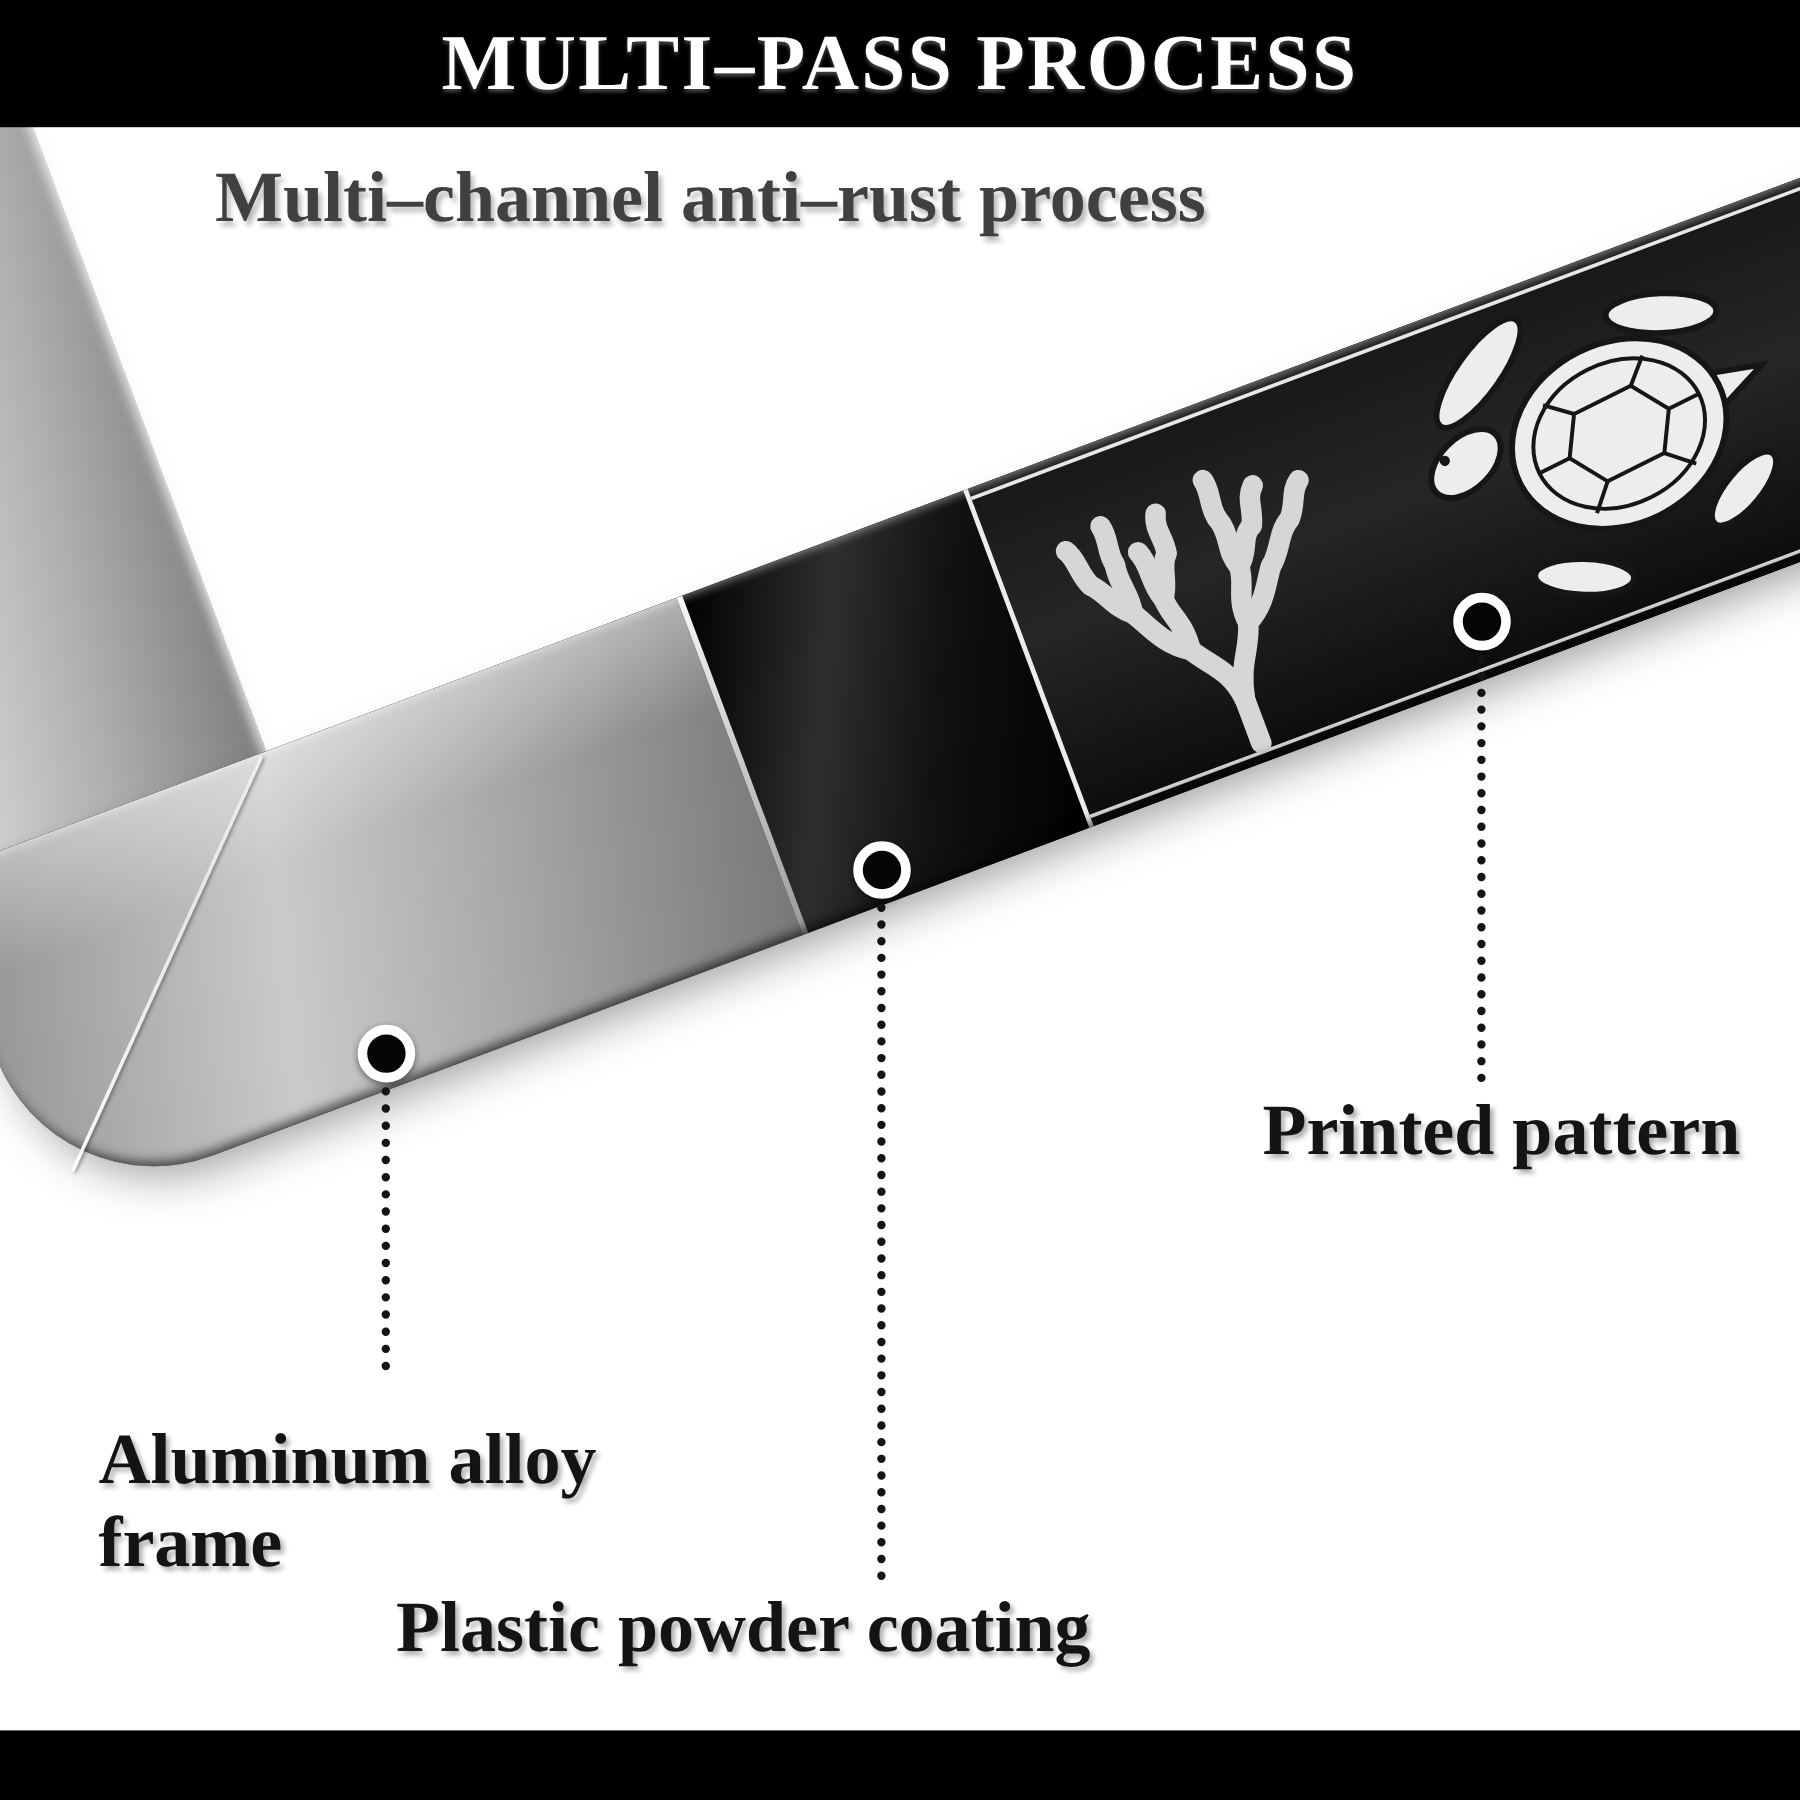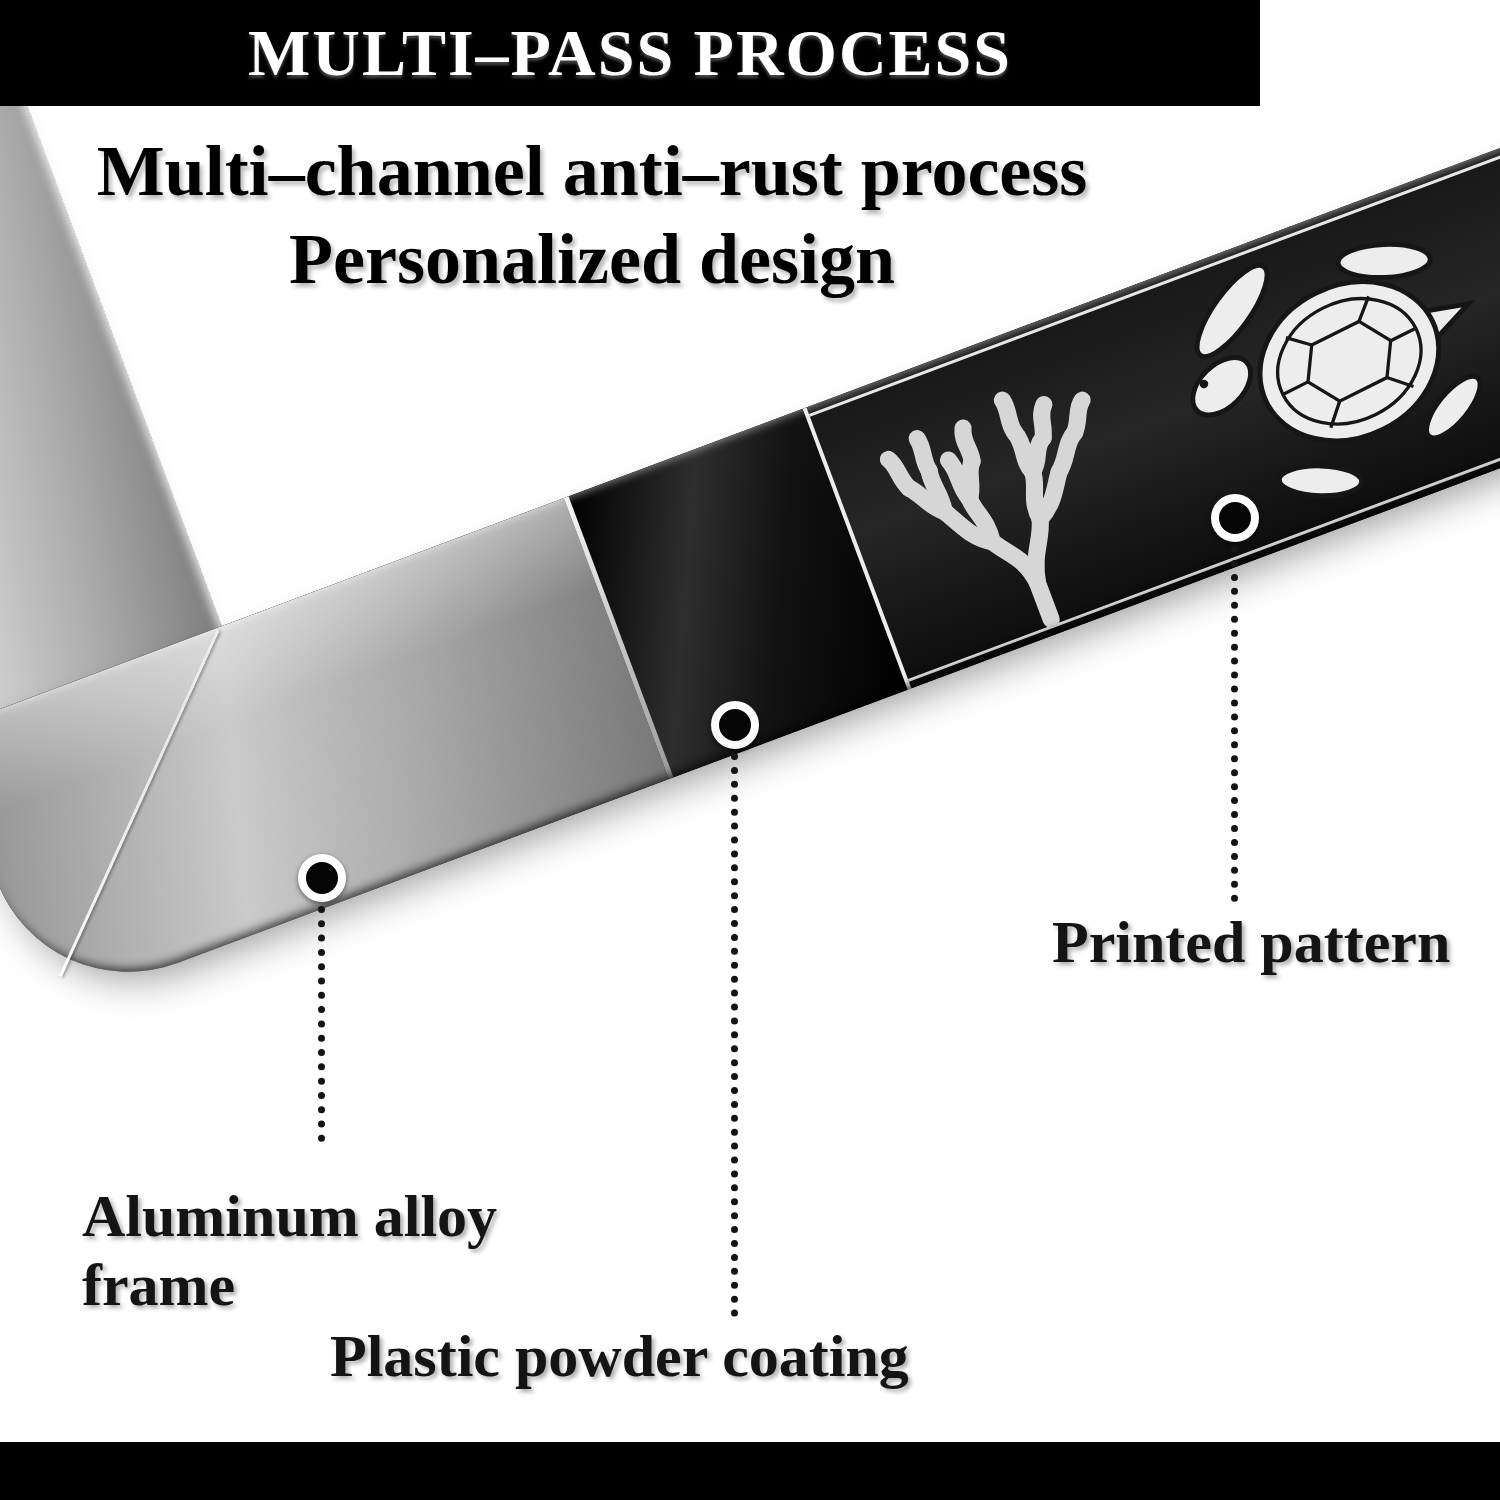--- a/index.html
+++ b/index.html
@@ -3,35 +3,35 @@
 <meta charset="utf-8">
 <style>
   html,body{margin:0;padding:0;background:#fff;}
   .page{
     position:relative;width:1500px;height:1500px;overflow:hidden;background:#ffffff;
     font-family:"Liberation Serif","DejaVu Serif",serif;
   }
 
   
   .top-bar{
-    position:absolute;left:0;top:0;width:1260px;height:106px;background:#000;
+    position:absolute;left:0;top:0;width:1500px;height:106px;background:#000;
     display:flex;align-items:center;justify-content:center;z-index:8;
   }
   .top-bar-title{
     color:#fff;font-size:66px;font-weight:bold;letter-spacing:2px;
     text-shadow:0 3px 3px rgba(130,130,130,.55);white-space:nowrap;
   }
   .bottom-bar{
     position:absolute;left:0;top:1442px;width:1500px;height:58px;background:#000;z-index:8;
   }
 
   
   .headline{
     position:absolute;left:0;top:128px;width:1184px;text-align:center;z-index:7;
-    font-size:72px;font-weight:bold;color:#000000;line-height:1.22;
+    font-size:60px;font-weight:bold;color:#404040;line-height:1.22;
     text-shadow:3px 4px 4px rgba(0,0,0,.28);
   }
 
   
   .frame-anchor{
     position:absolute;left:46px;top:1012px;width:0;height:0;
     transform:rotate(-20.5deg);z-index:2;
   }
   .arm-vert{
     position:absolute;left:0;top:-1000px;width:300px;height:706px;
@@ -110,21 +110,20 @@
 <body>
 
 <div class="page">
 
   <div class="top-bar">
     <div class="top-bar-title">MULTI–PASS PROCESS</div>
   </div>
 
   <div class="headline">
     <div>Multi–channel anti–rust process</div>
-    <div>Personalized design</div>
   </div>
 
   <div class="frame-anchor">
     <div class="arm-vert"></div>
     <div class="arm-horiz">
       <div class="sec sec-gray"></div>
       <div class="divider divider-1"></div>
       <div class="sec sec-black"></div>
       <div class="divider divider-2"></div>
       <div class="sec sec-printed">

